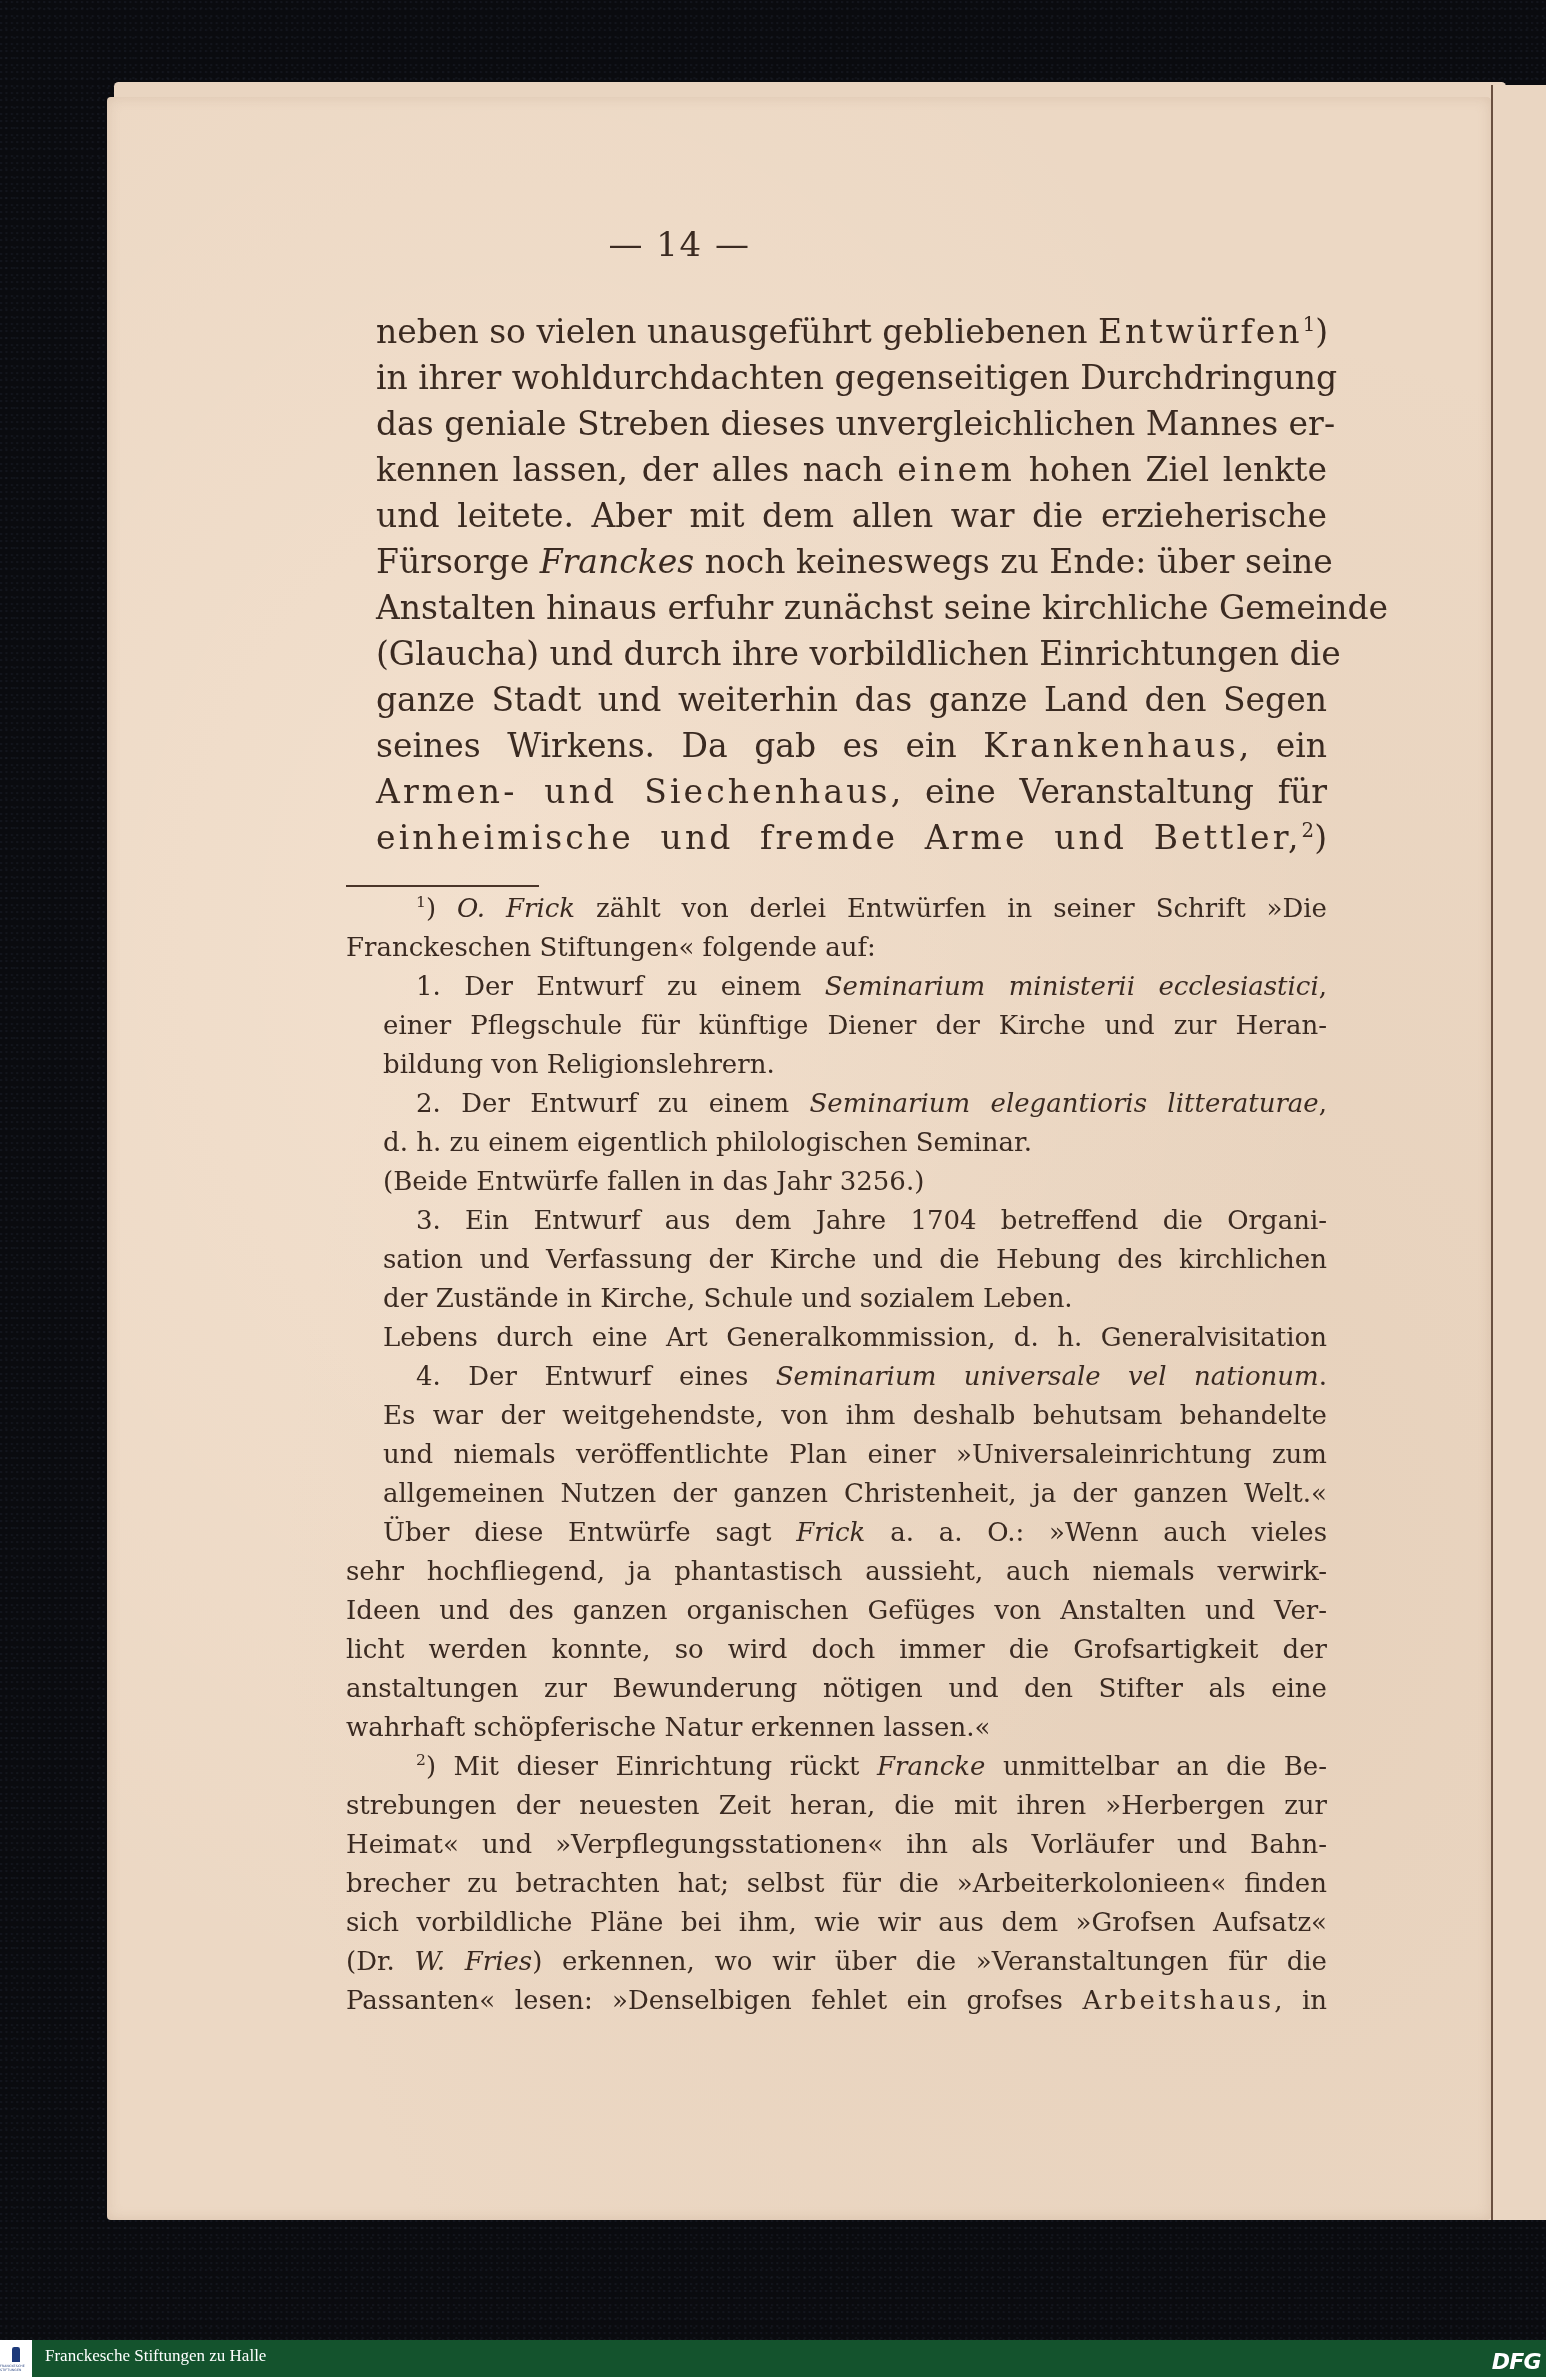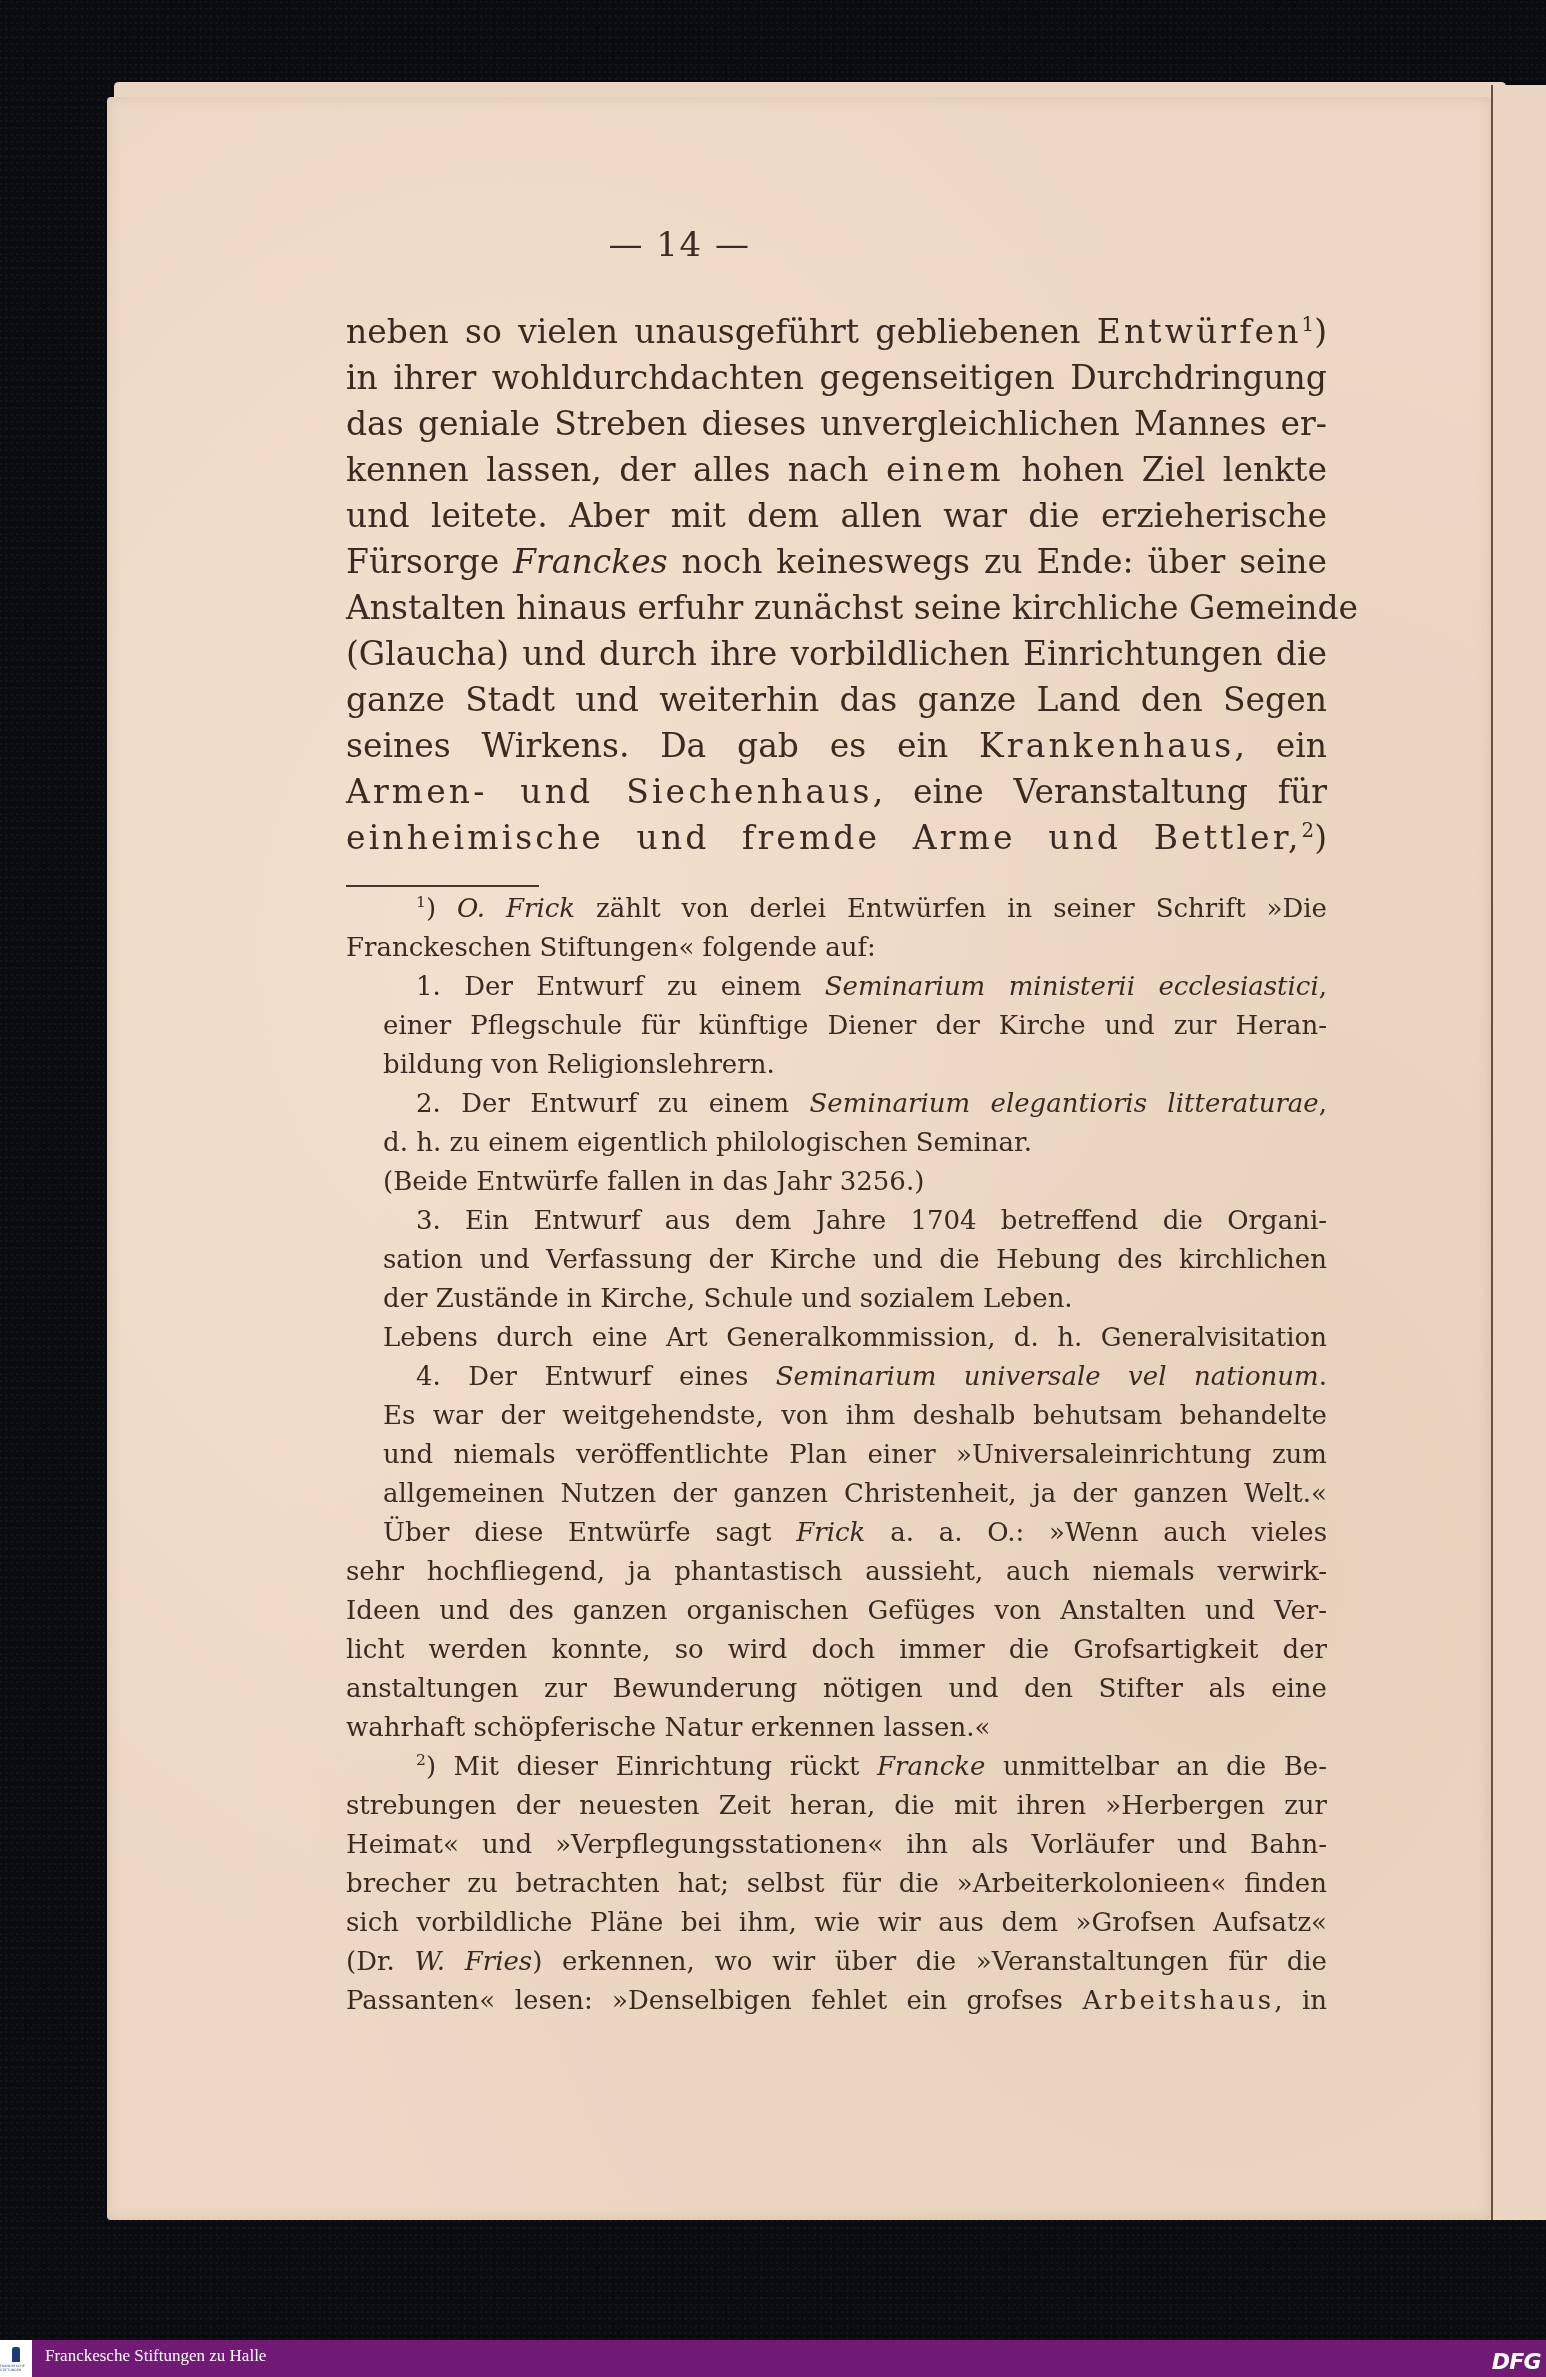--- a/index.html
+++ b/index.html
@@ -33,37 +33,37 @@
     position:absolute; left:1491px; top:85px; width:56px; height:2135px;
     background:#ead6c2;
     border-left:2.3px solid #6a5040;
   }
   .page-number {
     position:absolute; left:0; top:224px; width:1359px; text-align:center;
     font-size:34px; color:#3b2b22; letter-spacing:1.5px;
   }
   .text-block { position:absolute; left:346px; width:981px; color:#3a2a21; }
   .main { top:309px; font-size:33px; }
-  .main .line { height:46px; line-height:46px; white-space:nowrap; text-align:justify; text-align-last:justify; }
+  .main .line { height:46px; line-height:46px; white-space:nowrap; text-align:justify; text-align-last:justify;margin-left:30px; }
   .spaced { letter-spacing:3.1px; }
   .fn { top:889px; font-size:26px; }
   .fn .line { height:39px; line-height:39px; white-space:nowrap; text-align:justify; text-align-last:justify; }
   .fn .line.end { text-align-last:left; }
   .i1 { padding-left:70px; }
   .i2 { padding-left:37px; }
   .i0 { padding-left:0; }
   em { font-style:italic; }
   sup { font-size:60%; vertical-align:super; line-height:0; }
   .rule {
     position:absolute; left:346px; top:885px; width:193px; height:0;
     border-top:2.3px solid #4a3529;
   }
   .footer {
     position:absolute; left:0; top:2340px; width:1547px; height:38px;
-    background:#701a75;
+    background:#14532d;
   }
   .footer-logo {
     position:absolute; left:0; top:0; width:32px; height:38px; background:#ffffff;
     display:flex; flex-direction:column; align-items:center; justify-content:center;
   }
   .footer-logo .mark { width:7.7px; height:15.5px; background:#1e3a7a; border-radius:2.3px 2.3px 0 0; }
   .footer-logo .cap { font-family:"DejaVu Sans", sans-serif; font-size:3.1px; color:#1e3a7a; margin-top:1.5px; letter-spacing:0.2px; }
   .footer-title {
     position:absolute; left:45px; top:6.2px; font-size:17px; color:#ffffff;
     font-family:"Liberation Serif", serif;

